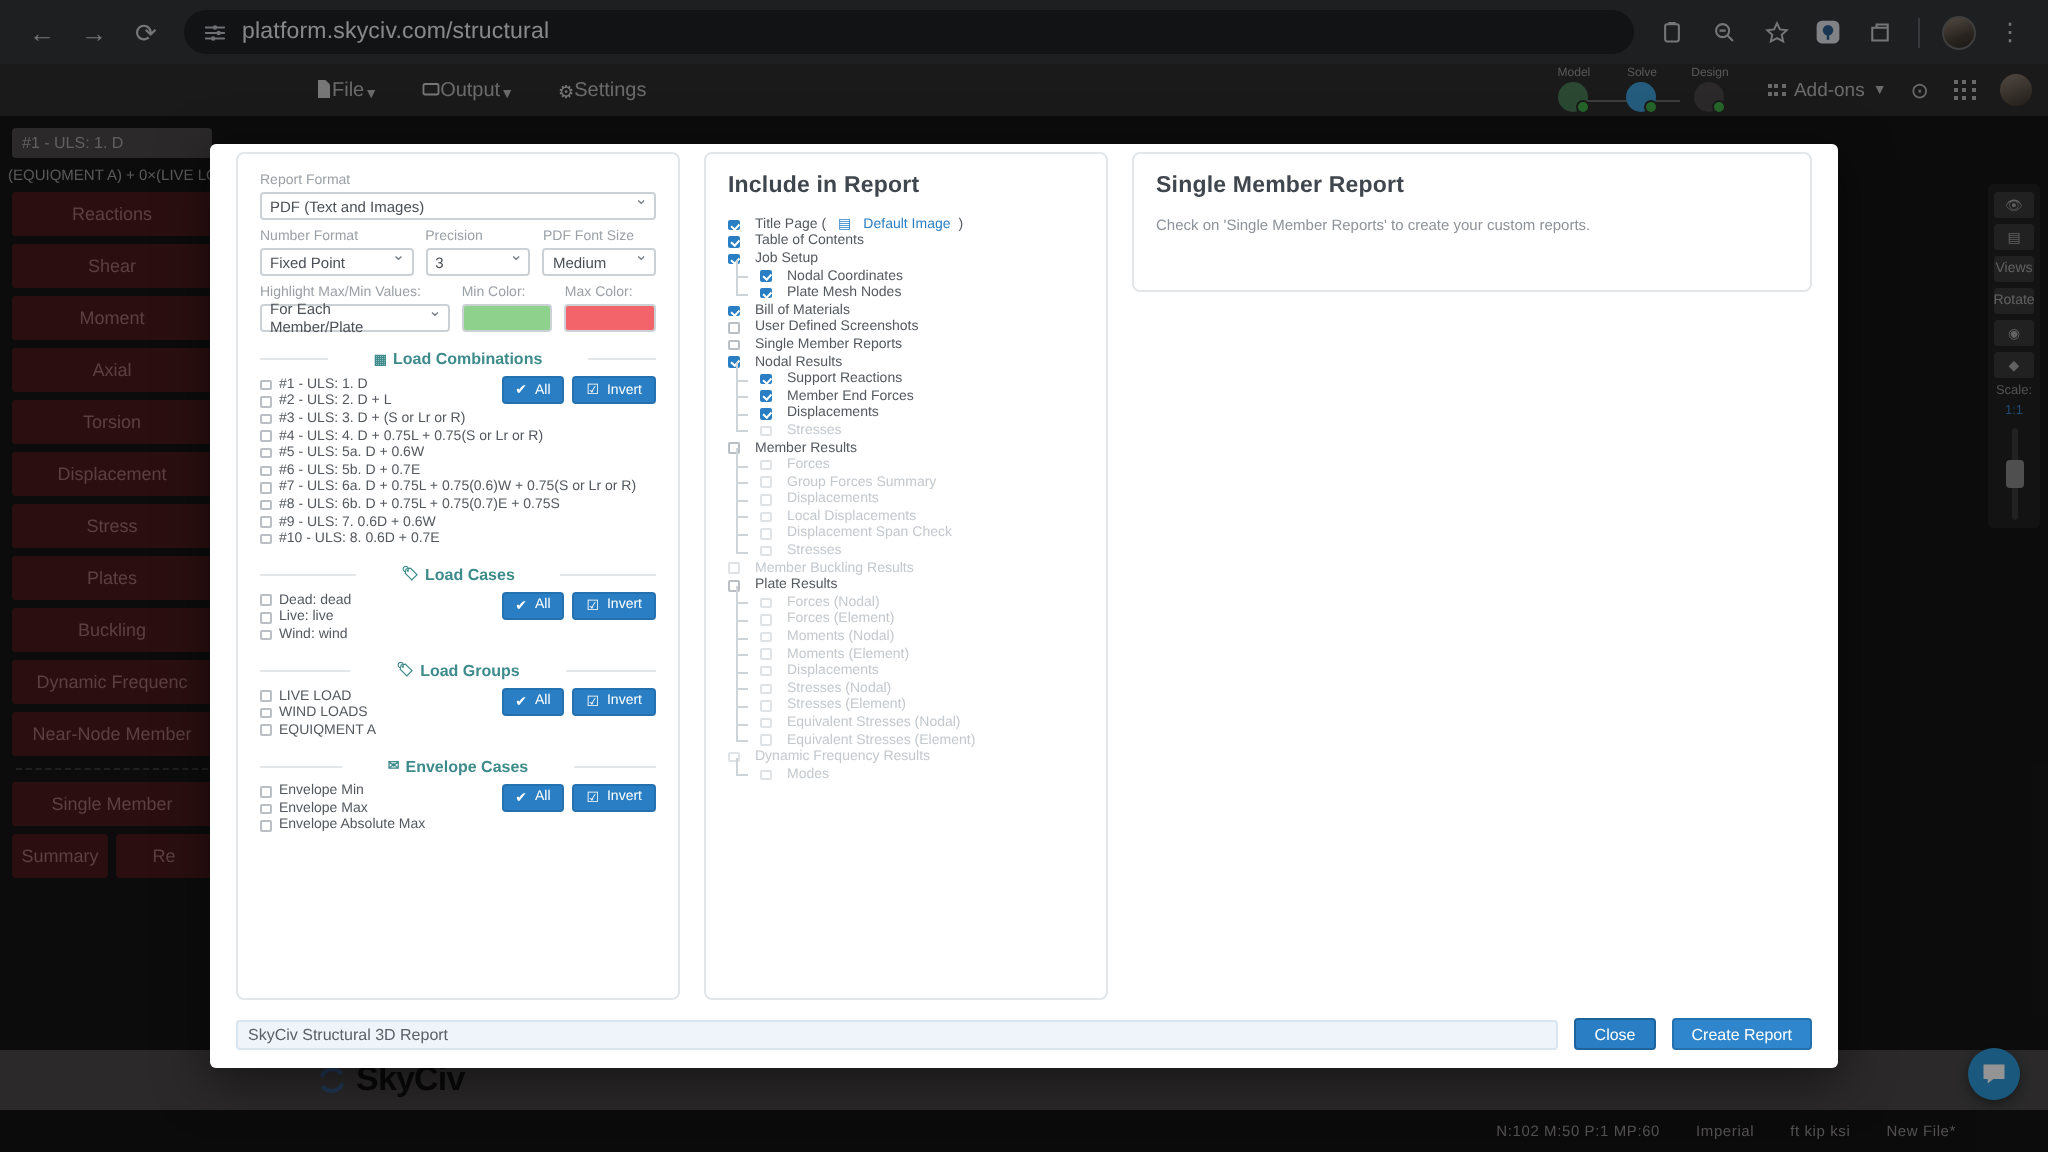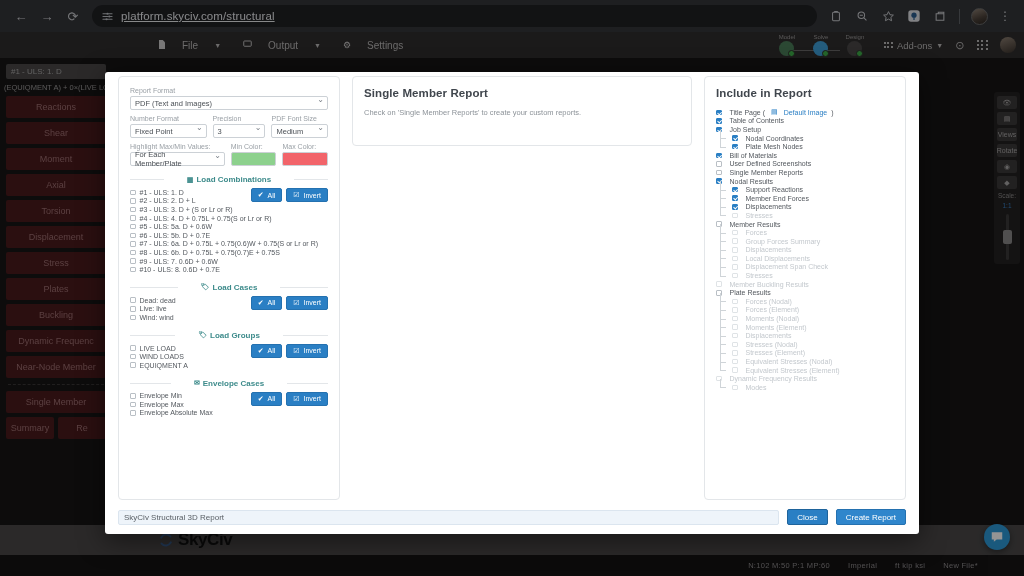--- a/index.html
+++ b/index.html
@@ -19,21 +19,21 @@
   .nav-btn{
     width:26px; height:26px; border-radius:50%; display:flex;
     align-items:center; justify-content:center; color:#c9cbcf; font-size:13px;
   }
   .omnibox{
     flex:1; height:22px; background:#202124; border-radius:11px;
     display:flex; align-items:center; padding:0 10px; margin-left:6px; margin-right:8px;
     max-width:740px;
   }
   .omnibox .site-icon{ color:#bdc1c6; font-size:10px; margin-right:8px; display:flex; }
-  .url-text{ color:#e8eaed; font-size:11.5px; letter-spacing:.1px;text-decoration:underline; }
+  .url-text{ color:#e8eaed; font-size:11.5px; letter-spacing:.1px; }
   .chrome-right{ display:flex; align-items:center; gap:4px; margin-left:auto; }
   .chrome-icon{
     width:22px; height:22px; display:flex; align-items:center; justify-content:center;
     color:#c9cbcf; font-size:12px;
   }
   .chrome-sep{ width:1px; height:15px; background:#5f6368; margin:0 4px; }
   .avatar{
     width:17px; height:17px; border-radius:50%;
     background:linear-gradient(160deg,#8d7f72 0%,#4a4038 60%,#2b2520 100%);
     border:1px solid #6b6b6b;
@@ -41,21 +41,21 @@
 
   
   .app{
     position:absolute; left:0; top:32px; width:1024px; height:544px;
     background:#181616; overflow:hidden;
   }
   .app-topbar{
     position:absolute; left:0; top:0; width:1024px; height:26px;
     background:#302e2e; display:flex; align-items:center; padding-left:158px; gap:22px;
   }
-  .tb-item{ display:flex; align-items:center; gap:16px; color:#b9b7b7; font-size:10px; }
+  .tb-item{ display:flex; align-items:flex-end; gap:0; color:#b9b7b7; font-size:10px; }
   .tb-ic{ font-size:9px; color:#cfcdcd; }
   .tb-caret{ font-size:7px; }
   .topbar-right{
     position:absolute; right:8px; top:0; height:26px; display:flex;
     align-items:center; gap:12px;
   }
   .status-icons{ display:flex; align-items:flex-end; gap:0; position:relative; }
   .si{ display:flex; flex-direction:column; align-items:center; width:34px; }
   .si-label{ font-size:6px; color:#9a9898; margin-bottom:1px; }
   .si-dot{
@@ -628,25 +628,20 @@
               <span class="chk-label">Envelope Max</span>
             </div>
             <div class="chk-row">
               <span class="cb"></span>
               <span class="chk-label">Envelope Absolute Max</span>
             </div>
           </div>
       </div>
     </div>
 
-    <div class="card col-single" style="align-self:flex-start;height:70px;">
-      <h3>Single Member Report</h3>
-      <div class="single-desc">Check on 'Single Member Reports' to create your custom reports.</div>
-    </div>
-
     <div class="card col-include">
       <h3>Include in Report</h3>
       <div id="include-items">
           <div class="chk-row tree-row">
             <span class="cb on" style="margin-right: 4px;"></span>
             <span class="chk-label">Title Page (</span>
             <span class="link-blue" style="margin: 0px 2px;">▤</span>
             <span class="link-blue">Default Image</span>
             <span class="chk-label"> )</span>
           </div>
@@ -795,20 +790,25 @@
             <span class="cb" style="margin-right: 4px;"></span>
             <span class="chk-label">Dynamic Frequency Results</span>
           </div>
           <div class="chk-row tree-row dim">
             <span class="tree-ind"></span>
             <span class="cb" style="margin-right: 4px;"></span>
             <span class="chk-label">Modes</span>
           </div>
         </div>
     </div>
+
+    <div class="card col-single" style="align-self:flex-start;height:70px;">
+      <h3>Single Member Report</h3>
+      <div class="single-desc">Check on 'Single Member Reports' to create your custom reports.</div>
+    </div>
   </div>
 
   <div class="modal-foot">
     <div class="name-input">SkyCiv Structural 3D Report</div>
     <div class="btn-foot btn-close">Close</div>
     <div class="btn-foot btn-create">Create Report</div>
   </div>
 
 </div>
 

